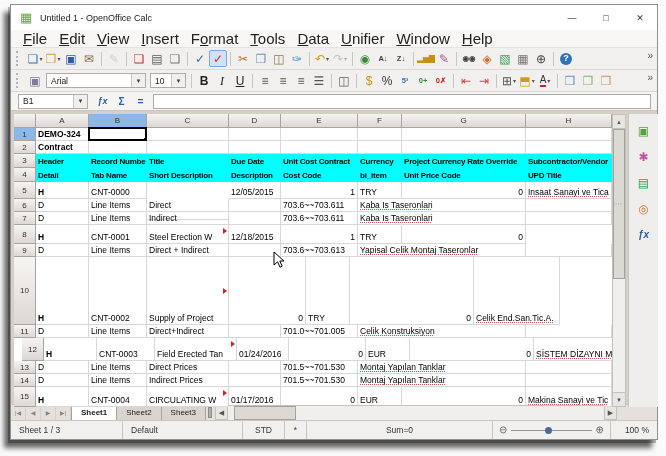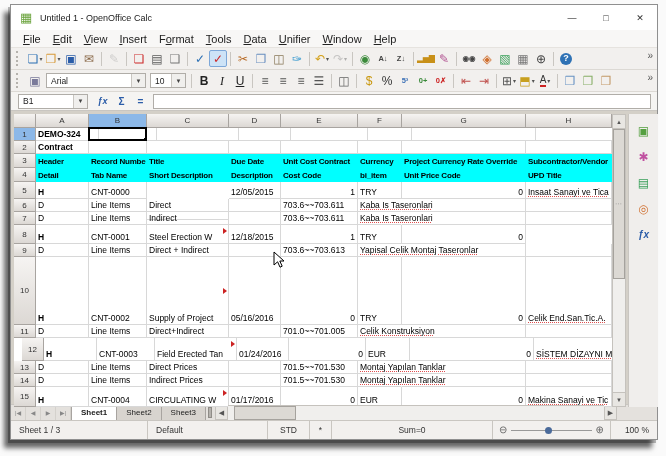--- a/index.html
+++ b/index.html
@@ -6,21 +6,21 @@
   body{width:666px;height:456px;position:relative;background:#fafafa;font-family:"Liberation Sans",sans-serif;overflow:hidden}
   .window{position:absolute;left:10px;top:4px;width:648px;height:436px;background:#fff;border:1px solid #8f8f8f;box-shadow:-6px 8px 5px rgba(0,0,0,.6),-2px 3px 0 rgba(0,0,0,.25);box-sizing:border-box;display:flex;flex-direction:column}
   
   .titlebar{height:25px;background:#fff;display:flex;align-items:center;padding:0 0 0 9px;flex:none}
   .appicon{width:14px;height:14px;font-size:13px;line-height:14px;color:#6aa33c;margin-right:6px}
   .title-text{font-size:9px;color:#222}
   .winbtns{margin-left:auto;display:flex;height:100%}
   .winbtn{width:34px;height:100%;display:flex;align-items:center;justify-content:center;font-size:9px;color:#333}
   
   .menubar{height:17px;background:#f8f7f6;border-bottom:1px solid #e6e3df;display:flex;align-items:center;padding-left:6px;flex:none}
-  .menu-item{font-size:11px;color:#222;padding:0 6px}
+  .menu-item{font-size:15px;color:#222;padding:0 6px}
   
   .toolbar{height:21px;background:#f2f0ee;border-bottom:1px solid #dcd9d4;display:flex;align-items:center;padding:0 3px;flex:none;position:relative}
   .thandle{width:5px;height:15px;border-left:2px dotted #b5b2ad;margin:0 3px 0 2px}
   .tbtn{min-width:18px;height:17px;display:flex;align-items:center;justify-content:center;border-radius:2px;box-sizing:border-box}
   .tbtn.active{background:#cde3f7;border:1px solid #7da7d8}
   .tbtn.disabled{opacity:.42}
   .glyph{font-size:12px;line-height:1}
   .glyph.small{font-size:7.5px;font-weight:bold}
   .glyph.pill{width:12px;height:12px;border-radius:50%;display:flex;align-items:center;justify-content:center;font-size:9px;font-weight:bold}
   .dd{font-size:6px;color:#555;margin-left:1px}
@@ -325,21 +325,21 @@
           <div class="colhdr" style="width: 82px;">C</div>
           <div class="colhdr" style="width: 52px;">D</div>
           <div class="colhdr" style="width: 77px;">E</div>
           <div class="colhdr" style="width: 44px;">F</div>
           <div class="colhdr" style="width: 124px;">G</div>
           <div class="colhdr" style="width: 86px;">H</div>
         </div>
         <div class="rows">
           <div class="grow" style="height: 13px;">
             <div class="rowhdr sel">1</div>
-            <div class="cell b" style="width: 63px;">
+            <div class="cell b" style="width: 53px;">
               <span class="txt">DEMO-324</span>
             </div>
             <div class="cell" style="width: 58px;"></div>
             <div class="cell" style="width: 82px;"></div>
             <div class="cell" style="width: 52px;"></div>
             <div class="cell" style="width: 77px;"></div>
             <div class="cell" style="width: 44px;"></div>
             <div class="cell" style="width: 124px;"></div>
             <div class="cell" style="width: 86px;"></div>
           </div>
@@ -529,23 +529,20 @@
             <div class="rowhdr">10</div>
             <div class="cell b" style="width: 53px;">
               <span class="txt">H</span>
             </div>
             <div class="cell" style="width: 58px;">
               <span class="txt">CNT-0002</span>
             </div>
             <div class="cell" style="width: 82px;">
               <span class="txt">Supply of Project</span>
               <span class="mk mid"></span>
-            </div>
-            <div class="cell" style="width: 52px;">
-              <span class="txt">05/16/2016</span>
             </div>
             <div class="cell r" style="width: 77px;">
               <span class="txt">0</span>
             </div>
             <div class="cell" style="width: 44px;">
               <span class="txt">TRY</span>
             </div>
             <div class="cell r" style="width: 124px;">
               <span class="txt">0</span>
             </div>
@@ -703,21 +700,21 @@
       <span class="splitter"></span>
       <span class="harrow">◀</span>
       <span class="htrack">
         <span class="hthumb"></span>
       </span>
       <span class="harrow">▶</span>
       <span style="width: 40px;"></span>
     </div>
 
   <div class="statusbar">
-    <span class="sseg" style="width:137px">Sheet 1 / 3</span>
+    <span class="sseg" style="width:112px">Sheet 1 / 3</span>
     <span class="sseg" style="width:120px">Default</span>
     <span class="sseg" style="width:42px;justify-content:center">STD</span>
     <span class="sseg" style="width:22px;justify-content:center">*</span>
     <span class="sseg grow">Sum=0</span>
     <span class="sseg sliderwrap">
       <span class="sl-circle">⊖</span>
       <span class="sl-track">
           <span class="sl-thumb"></span>
         </span>
       <span class="sl-circle">⊕</span>

